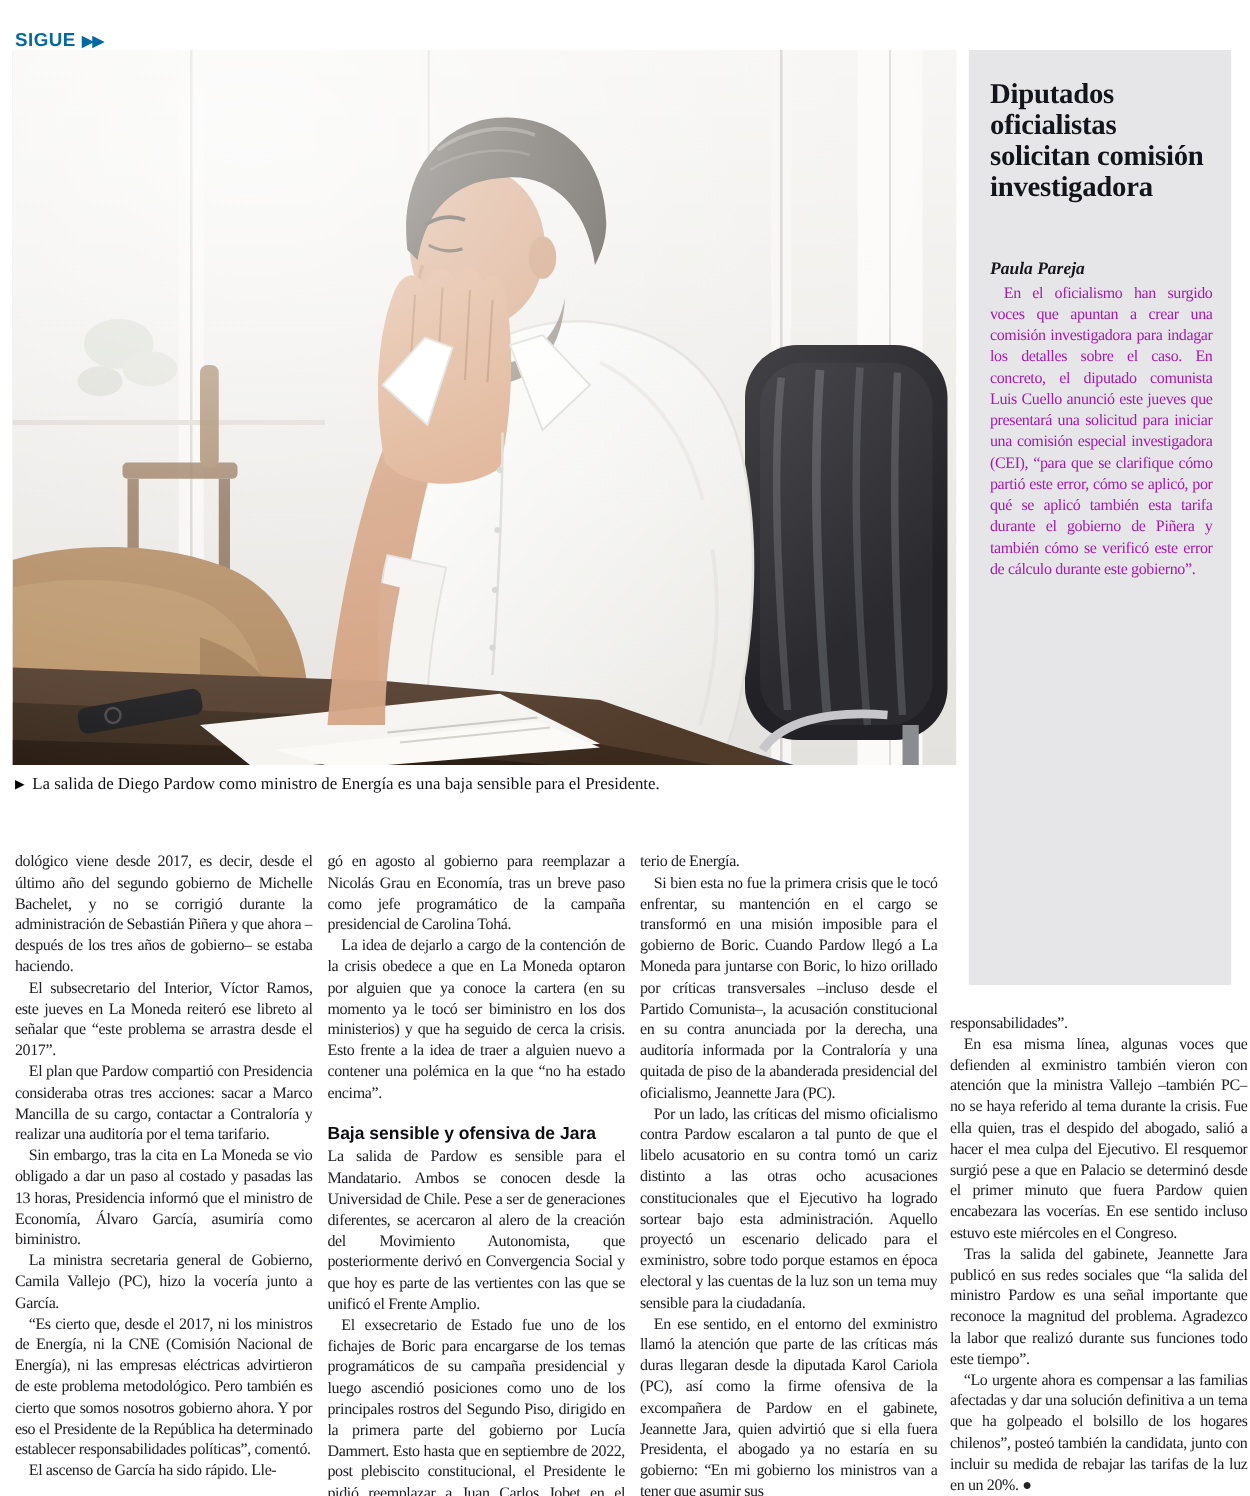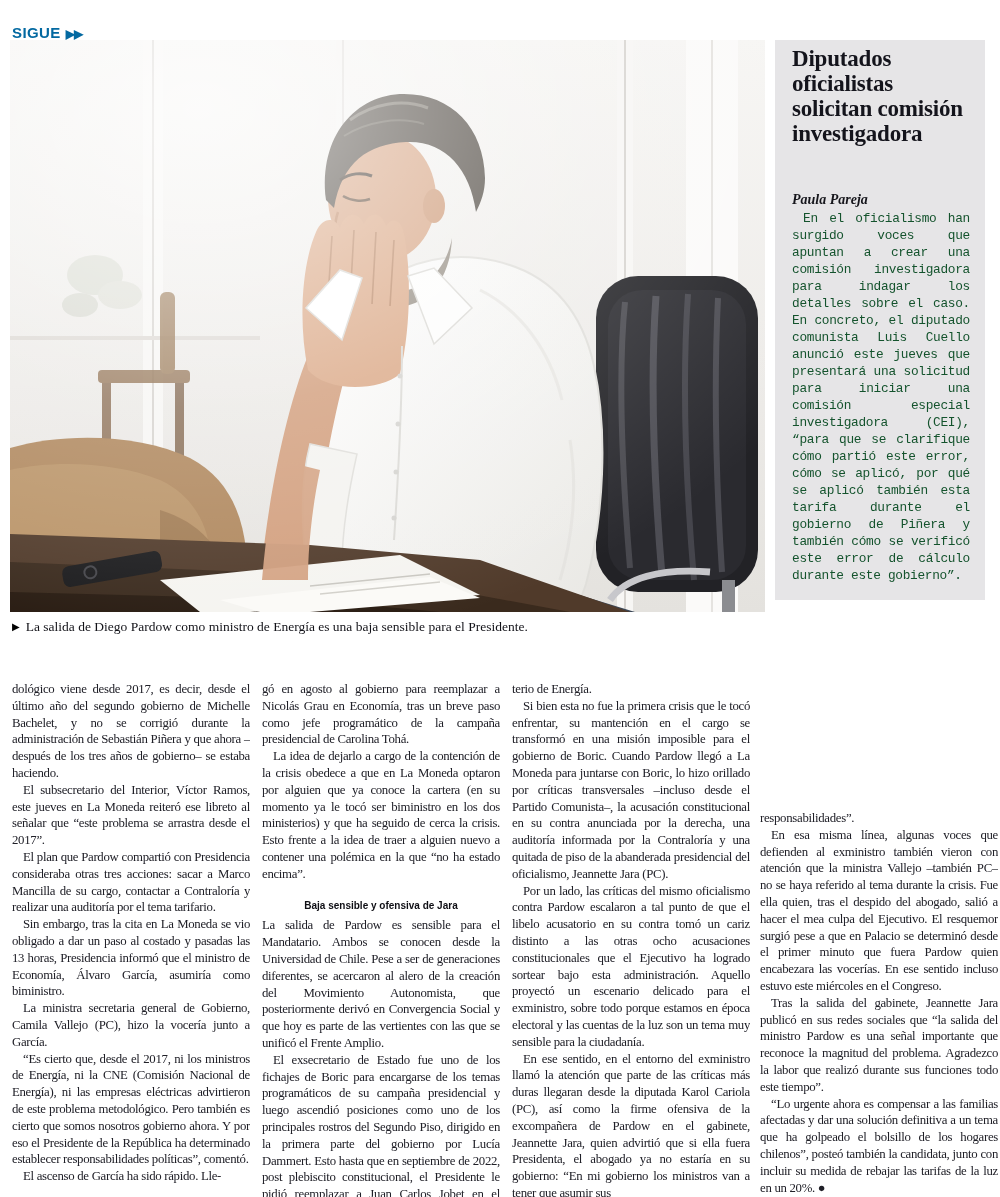--- a/index.html
+++ b/index.html
@@ -17,28 +17,28 @@
   .cap-arrow{font-size:10px;margin-right:6px;position:relative;top:-1px;color:#000;}
   
   .col{position:absolute;top:649px;height:548px;overflow:hidden;font-size:12.8px;line-height:16.8px;
        text-align:justify;letter-spacing:-0.3px;color:#202028;margin-top:32px;}
   .c1{left:12px;width:238px;}
   .c2{left:262px;width:238px;}
   .c3{left:512px;width:238px;}
   .c4{left:760px;width:238px;top:778px;height:419px;}
   .p{margin:0;text-indent:11px;}
   .p.noind{text-indent:0;}
-  .subhead{margin:15px 0 3px;font-family:"Liberation Sans",sans-serif;font-size:10px;
-           font-weight:bold;color:#0e0e14;text-align:center;letter-spacing:0;}
+  .subhead{margin:15px 0 3px;font-family:"Liberation Sans",sans-serif;font-size:14px;
+           font-weight:bold;color:#0e0e14;text-align:left;letter-spacing:0;}
   
-  .sidebar{position:absolute;left:775px;top:40px;width:210px;height:560px;background:#e6e5e7;
-           box-sizing:border-box;padding:6px 15px 0 17px;overflow:hidden;}
+  .sidebar{position:absolute;left:775px;top:40px;width:210px;height:748px;background:#e6e5e7;
+           box-sizing:border-box;padding:22px 15px 0 17px;overflow:hidden;}
   .sidebar h2{margin:0;font-size:23px;line-height:25px;font-weight:bold;color:#14141c;letter-spacing:-0.2px;}
   .sidebar .byline{margin-top:46px;font-style:italic;font-weight:bold;font-size:14px;color:#16161c;}
-  .sidebar .p{font-size:12.8px;line-height:17px;text-align:justify;letter-spacing:-0.3px;color:#14532d;margin-top:0;font-family:Liberation Mono, monospace;}
+  .sidebar .p{font-size:12.8px;line-height:17px;text-align:justify;letter-spacing:-0.3px;color:#a21caf;margin-top:0;}
   .sidebar .p.first{margin-top:2px;}
 </style>
 </head>
 <body>
 
 <div class="page">
 
   <div class="kicker">
     <span>SIGUE</span><span class="arrows">▶▶</span>
   </div>

